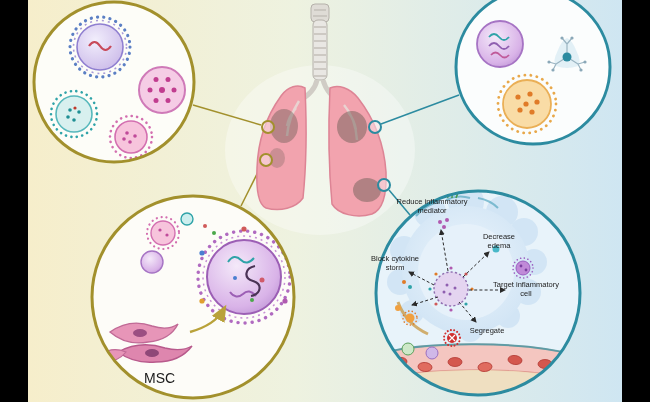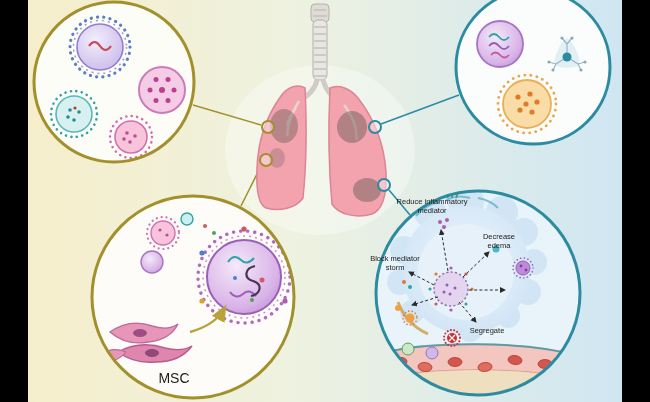--- a/index.html
+++ b/index.html
@@ -1,21 +1,21 @@
 <!DOCTYPE html>
 <html><head>
 <meta charset="utf-8">
 <style>
   html,body{margin:0;padding:0;background:#000;}
   .stage{position:relative;width:650px;height:402px;background:#ffffff;overflow:hidden;
          font-family:"Liberation Sans",sans-serif;}
   .artwork{position:absolute;left:0;top:0;}
   .lbl{position:absolute;color:#1b1b1b;font-size:7.5px;line-height:1.18;text-align:center;
        font-family:"Liberation Sans",sans-serif;}
-  .lbl-msc{position:absolute;color:#1b1b1b;font-size:14px;text-align:center;
+  .lbl-msc{position:absolute;color:#1b1b1b;font-size:14px;text-align:left;
        font-family:"Liberation Sans",sans-serif;}
 </style>
 </head>
 <body>
 
 <div class="stage">
 
 <svg class="artwork" width="650" height="402" viewBox="0 0 650 402">
   <defs>
     <linearGradient id="bg" x1="0" y1="0" x2="1" y2="0">
@@ -334,17 +334,18 @@
       <circle cx="452" cy="338" r="8" fill="none" stroke="#d03030" stroke-width="2" stroke-linecap="round" stroke-dasharray="0.1 3.2"></circle>
       <circle cx="452" cy="338" r="5" fill="#d03030"></circle>
       <path d="M449,335 L455,341 M455,335 L449,341" stroke="#ffffff" stroke-width="1.2"></path>
     </g>
   </g>
   <circle cx="478" cy="293" r="102" fill="none" stroke="#2c8ba0" stroke-width="3"></circle>
 </svg>
 
 <div class="lbl" style="left:392px;top:198px;width:80px;">Reduce inflammatory mediator</div>
 <div class="lbl" style="left:474px;top:233px;width:50px;">Decrease edema</div>
-<div class="lbl" style="left:367px;top:255px;width:56px;">Block mediator storm</div>
+<div class="lbl" style="left:367px;top:255px;width:56px;">Block cytokine storm</div>
+<div class="lbl" style="left:488px;top:281px;width:76px;">Target inflammatory cell</div>
 <div class="lbl" style="left:457px;top:327px;width:60px;">Segregate</div>
 <div class="lbl-msc" style="left:144px;top:370px;width:60px;">MSC</div>
 
 </div>
 
 </body></html>

